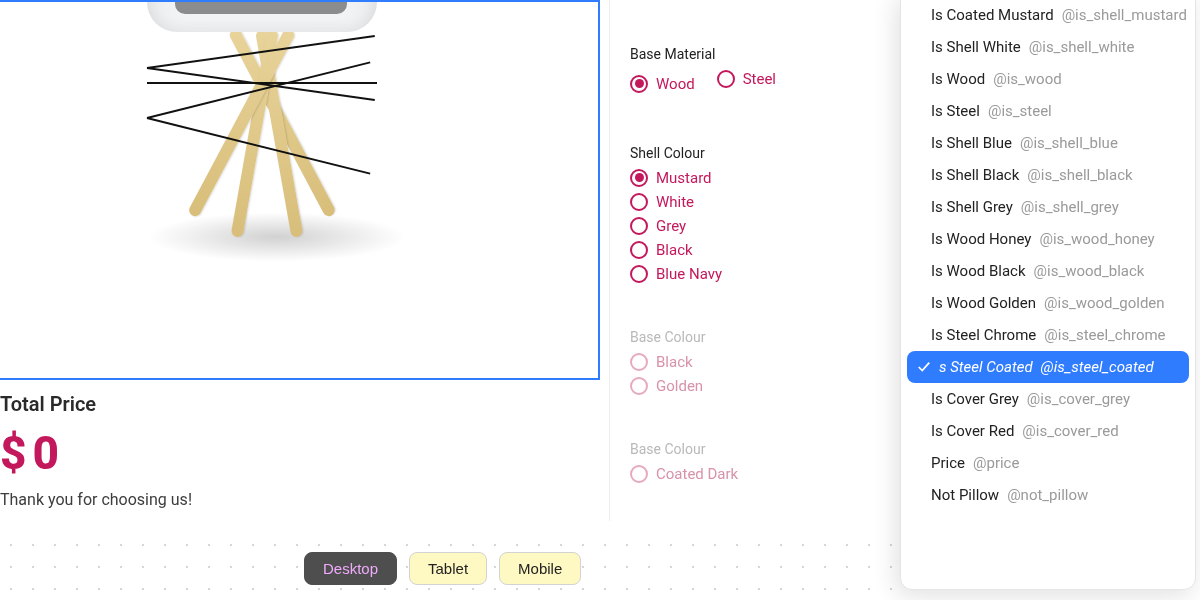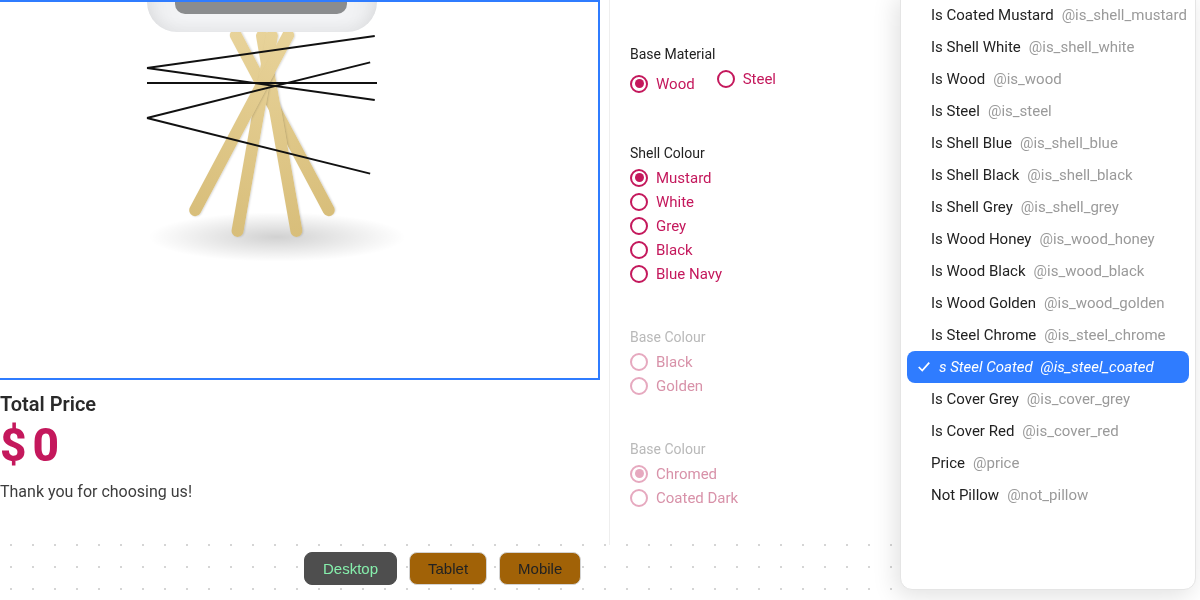--- a/index.html
+++ b/index.html
@@ -48,21 +48,21 @@
   .leg.l4 { left: 228px; transform: rotate(28deg); }
   .wire { position: absolute; width: 230px; height: 2px; background: #111; top: 230px; left: 90px; transform-origin: left center; }
   .wire.w2 { top: 265px; transform: rotate(14deg); }
   .wire.w3 { top: 265px; transform: rotate(-14deg); }
   .wire.w4 { top: 215px; transform: rotate(8deg); }
   .wire.w5 { top: 215px; transform: rotate(-8deg); }
   .shadow { position: absolute; left: 90px; top: 360px; width: 260px; height: 50px;
     background: radial-gradient(ellipse, rgba(0,0,0,0.18), transparent 70%); }
 
   .price-block { position: absolute; left: -40px; top: 392px; padding: 0 0 0 40px; }
-  .price-title { font-size: 20px; font-weight: 600; color: #2a2a2a; margin-bottom: 2px; }
+  .price-title { font-size: 20px; font-weight: 600; color: #2a2a2a; margin-bottom: 10px; }
   .price-val { font-size: 46px; font-weight: 800; color: #c4185c; }
   .price-val .dollar { margin-right: 6px; }
   .thanks { margin-top: 10px; font-size: 16px; color: #3d3d3d; }
 
   .options {
     position: absolute; left: 609px; top: -8px; width: 300px;
     border-left: 1px solid #eee;
     padding: 8px 0 20px 20px;
   }
   .opt-group { margin-bottom: 18px; }
@@ -84,25 +84,25 @@
   .dotgrid {
     position: absolute; left: 0; top: 534px; width: 900px; height: 66px;
     background-image: radial-gradient(#d5d5d5 1px, transparent 1px);
     background-size: 22px 22px;
   }
   .viewbar {
     position: absolute; left: 304px; top: 552px;
     display: flex; gap: 12px;
   }
   .viewbtn {
-    border: 1px solid #d3d3d3; background: #a16207; color: #222;
+    border: 1px solid #d3d3d3; background: #fef9c3; color: #222;
     padding: 7px 18px; border-radius: 8px; font-size: 15px; font-weight: 500;
     cursor: pointer;
   }
-  .viewbtn.active { background: #4e4e4e; color: #86efac; border-color: #4e4e4e; text-align: center; }
+  .viewbtn.active { background: #4e4e4e; color: #f0abfc; border-color: #4e4e4e; text-align: center; }
 
   .var-panel {
     position: absolute; left: 900px; top: -8px; width: 296px; height: 598px;
     background: #fff; border: 1px solid #e5e5e5; border-radius: 0 0 12px 12px;
     box-shadow: -4px 6px 24px rgba(0,0,0,0.12);
     overflow: hidden; padding: 6px 0;
   }
   .vrow {
     display: flex; align-items: center; gap: 8px;
     padding: 7px 14px 7px 30px; font-size: 15px;
@@ -194,24 +194,20 @@
       </div>
     <div class="opt-row">
         <span class="radio muted"></span>
         <span class="opt-text muted">Golden</span>
       </div>
   </div>
 
   <div class="opt-group">
     <div class="opt-label muted">Base Colour</div>
     <div class="opt-row">
-        <span class="radio muted sel"></span>
-        <span class="opt-text muted">Chromed</span>
-      </div>
-    <div class="opt-row">
         <span class="radio muted"></span>
         <span class="opt-text muted">Coated Dark</span>
       </div>
   </div>
 
 </div>
 
 <div class="dotgrid"></div>
 <div class="viewbar">
   <button class="viewbtn active">Desktop</button>

